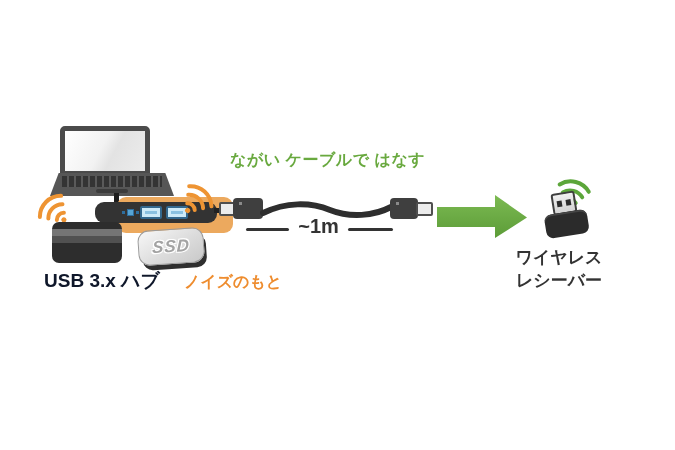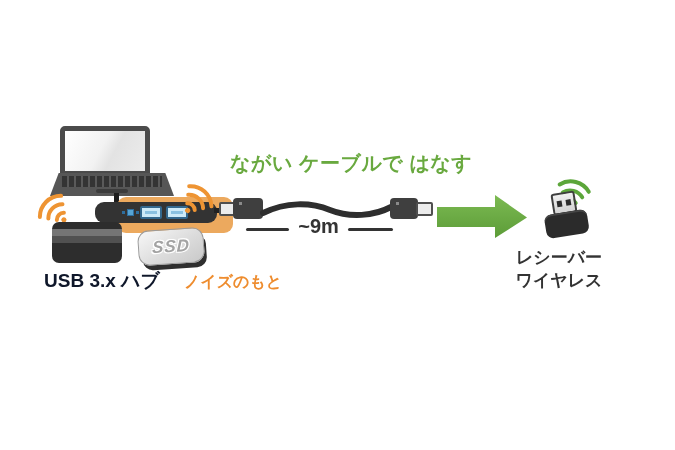--- a/index.html
+++ b/index.html
@@ -76,21 +76,21 @@
   .cable-wave{left:260px;top:197px;}
   .cable-wave path{fill:none;stroke:#2E2E2E;stroke-width:6;stroke-linecap:round;}
 
   
   .measure-line{top:228px;height:3px;background:#333333;border-radius:2px;}
   .measure-left{left:246px;width:43px;} .measure-right{left:348px;width:45px;}
   .cable-length{left:291px;top:215px;width:55px;text-align:center;
     font-size:20px;font-weight:bold;color:#333333;}
 
   
-  .heading{left:230px;top:150px;font-size:20px;font-weight:bold;color:#69A93F;letter-spacing:0.5px;white-space:nowrap;}
+  .heading{left:230px;top:150px;font-size:16px;font-weight:bold;color:#69A93F;letter-spacing:0.5px;white-space:nowrap;}
 
   
   .arrow{left:437px;top:194px;}
 
   
   .receiver{left:543px;top:192px;width:46px;height:48px;transform:rotate(-9deg);}
   .receiver-plug{position:absolute;left:11px;top:0;width:24px;height:22px;box-sizing:border-box;
     background:linear-gradient(#f0f0f0,#d3d3d3);border:2px solid #3f3f3f;border-radius:3px;}
   .receiver-plug .hole{position:absolute;top:6px;width:5px;height:6px;background:#2c2c2c;}
   .receiver-plug .hole-l{left:3px;} .receiver-plug .hole-r{left:12px;}
@@ -157,21 +157,21 @@
     </div>
   <svg class="abs cable-wave" width="134" height="28" viewBox="0 0 134 28">
     <path d="M3 16 C 26 5 50 5 70 13 C 90 21 114 19 131 10"></path>
   </svg>
   <div class="abs conn-dark-right">
       <span class="conn-dot"></span>
     </div>
   <div class="abs recept-white-right"></div>
 
   <div class="abs measure-line measure-left"></div>
-  <div class="abs cable-length">~9m</div>
+  <div class="abs cable-length">~1m</div>
   <div class="abs measure-line measure-right"></div>
 
   <div class="abs heading">ながい ケーブルで はなす</div>
 
   <svg class="abs arrow" width="92" height="46" viewBox="0 0 92 46">
     <defs>
       <linearGradient id="ag" x1="0" y1="0" x2="0" y2="1">
         <stop offset="0" stop-color="#7CBA52"></stop>
           <stop offset="1" stop-color="#5C9C38"></stop>
       </linearGradient>
@@ -190,17 +190,17 @@
         <span class="hole hole-l"></span>
         <span class="hole hole-r"></span>
       </div>
     <div class="receiver-body"></div>
   </div>
 
   <div class="abs hub-caption">
     <span class="hub-name">USB 3.x ハブ</span><span class="noise">ノイズのもと</span>
   </div>
   <div class="abs receiver-caption">
+    <div>ワイヤレス</div>
     <div>レシーバー</div>
-    <div>ワイヤレス</div>
   </div>
 
 </div>
 
 </body></html>

